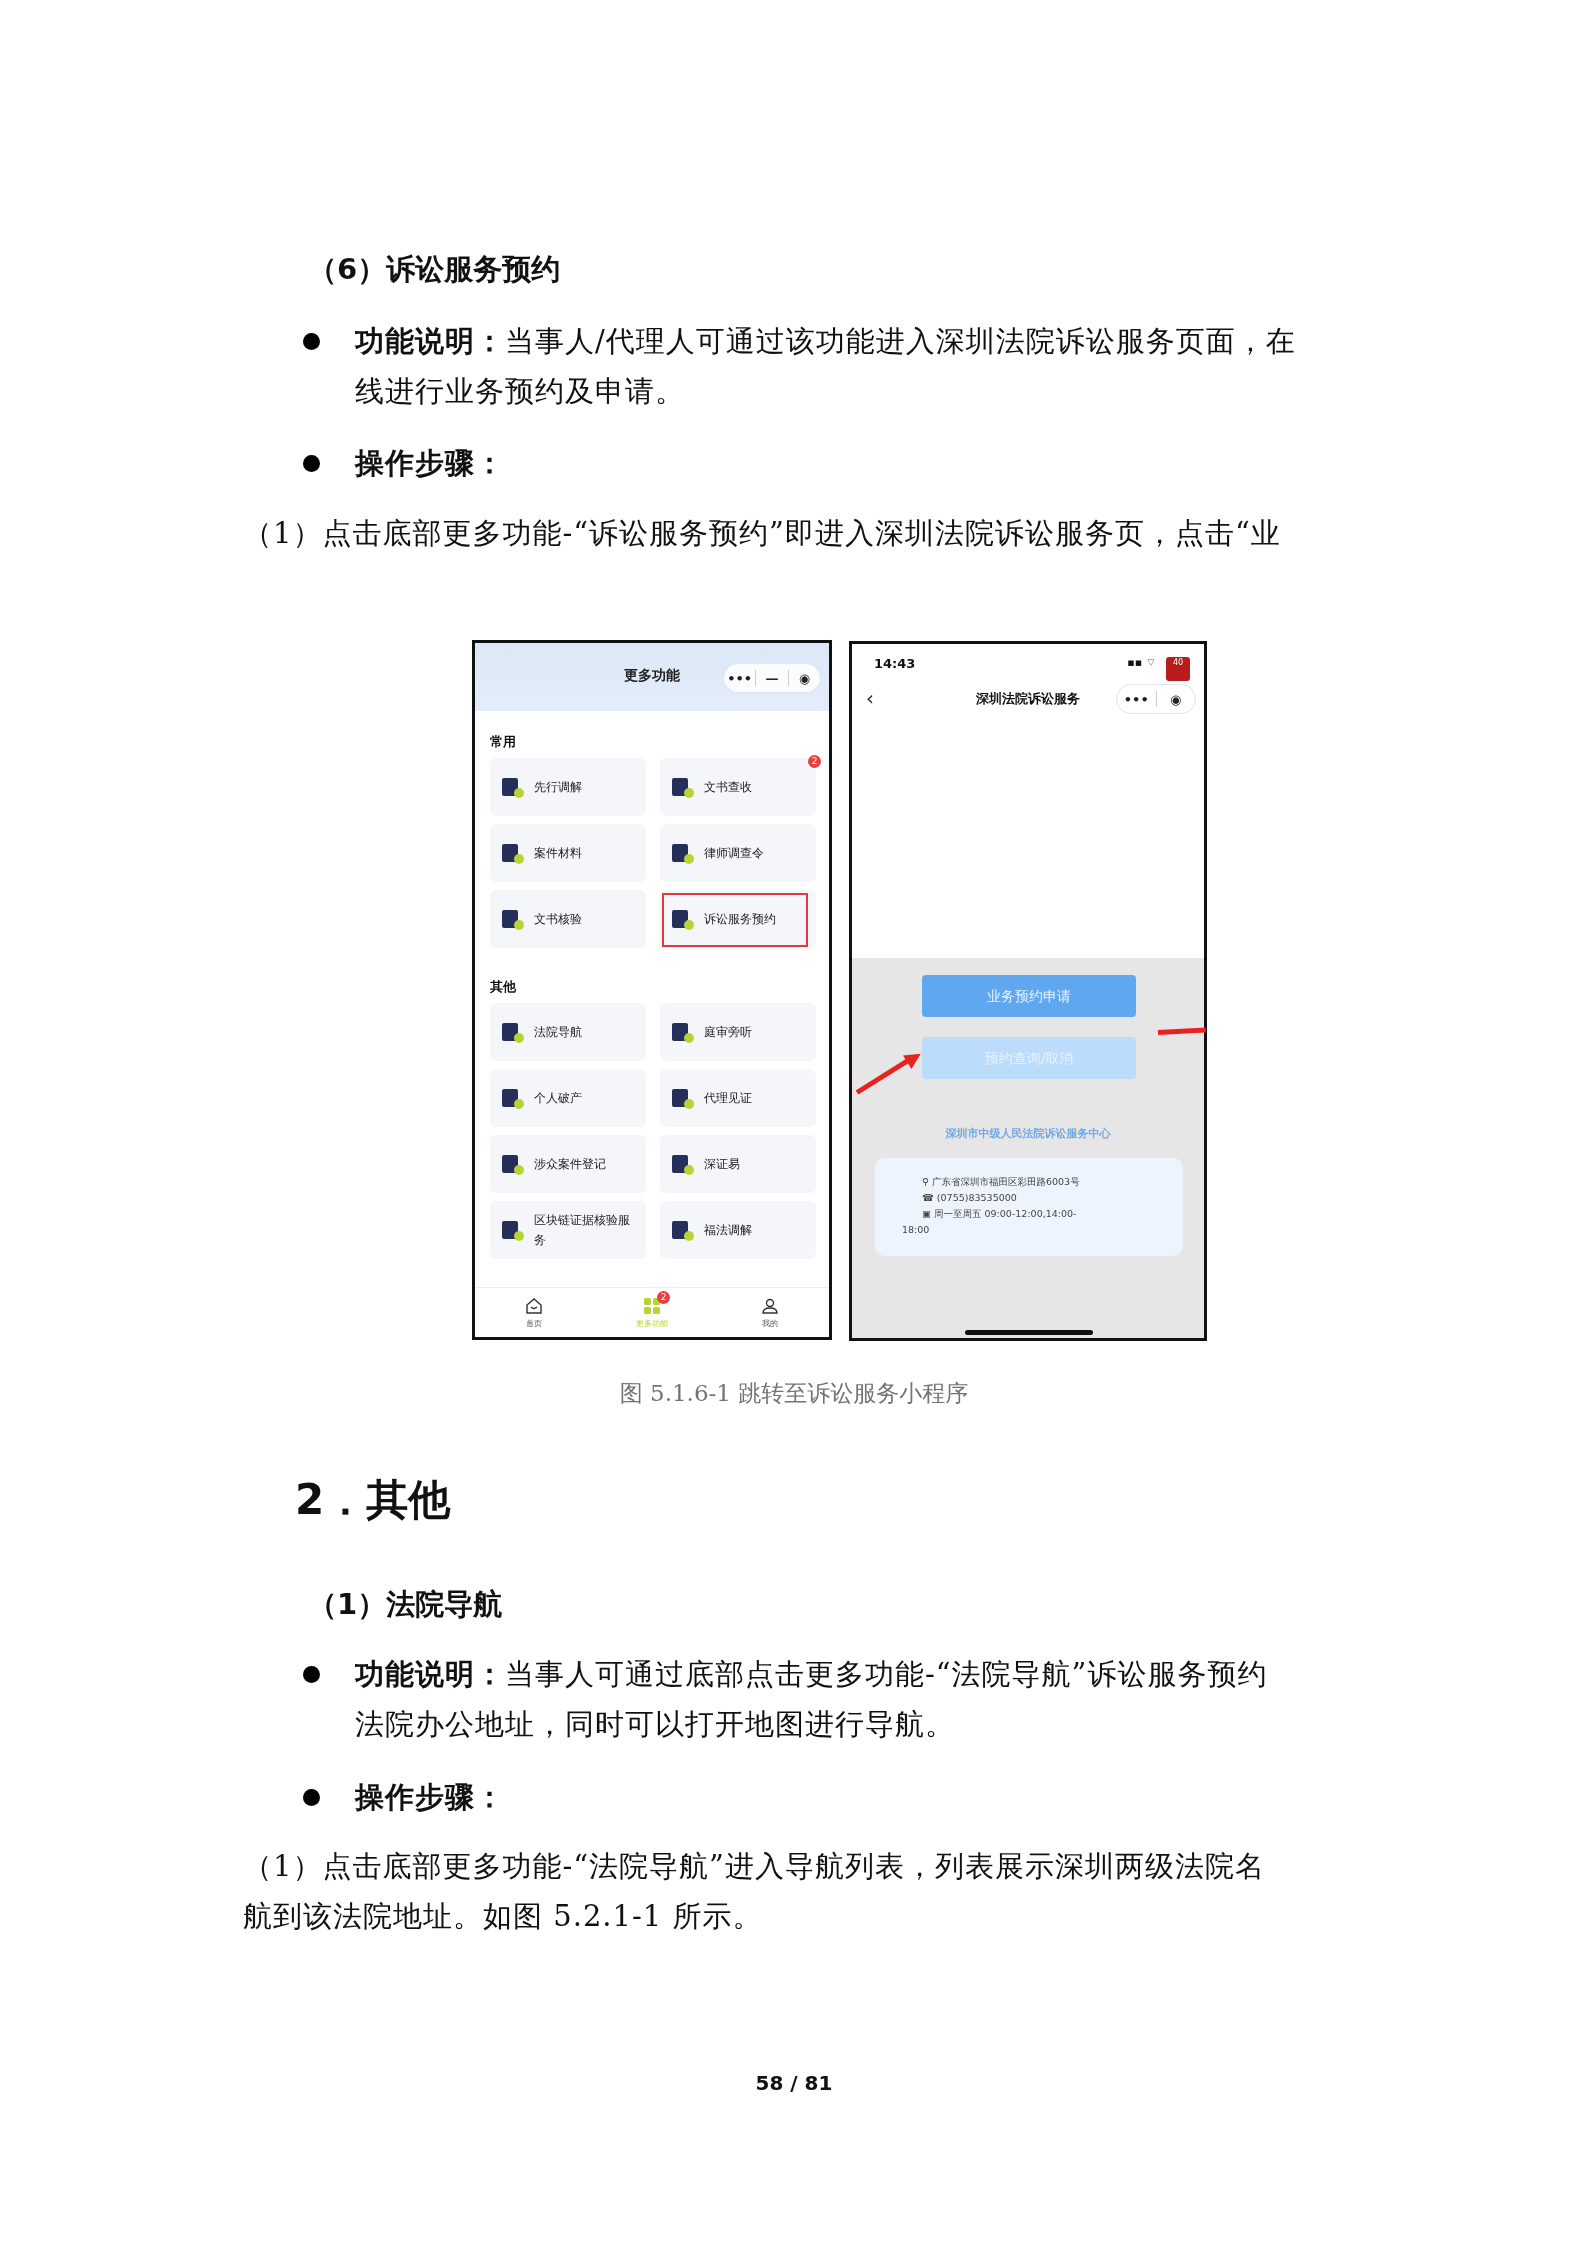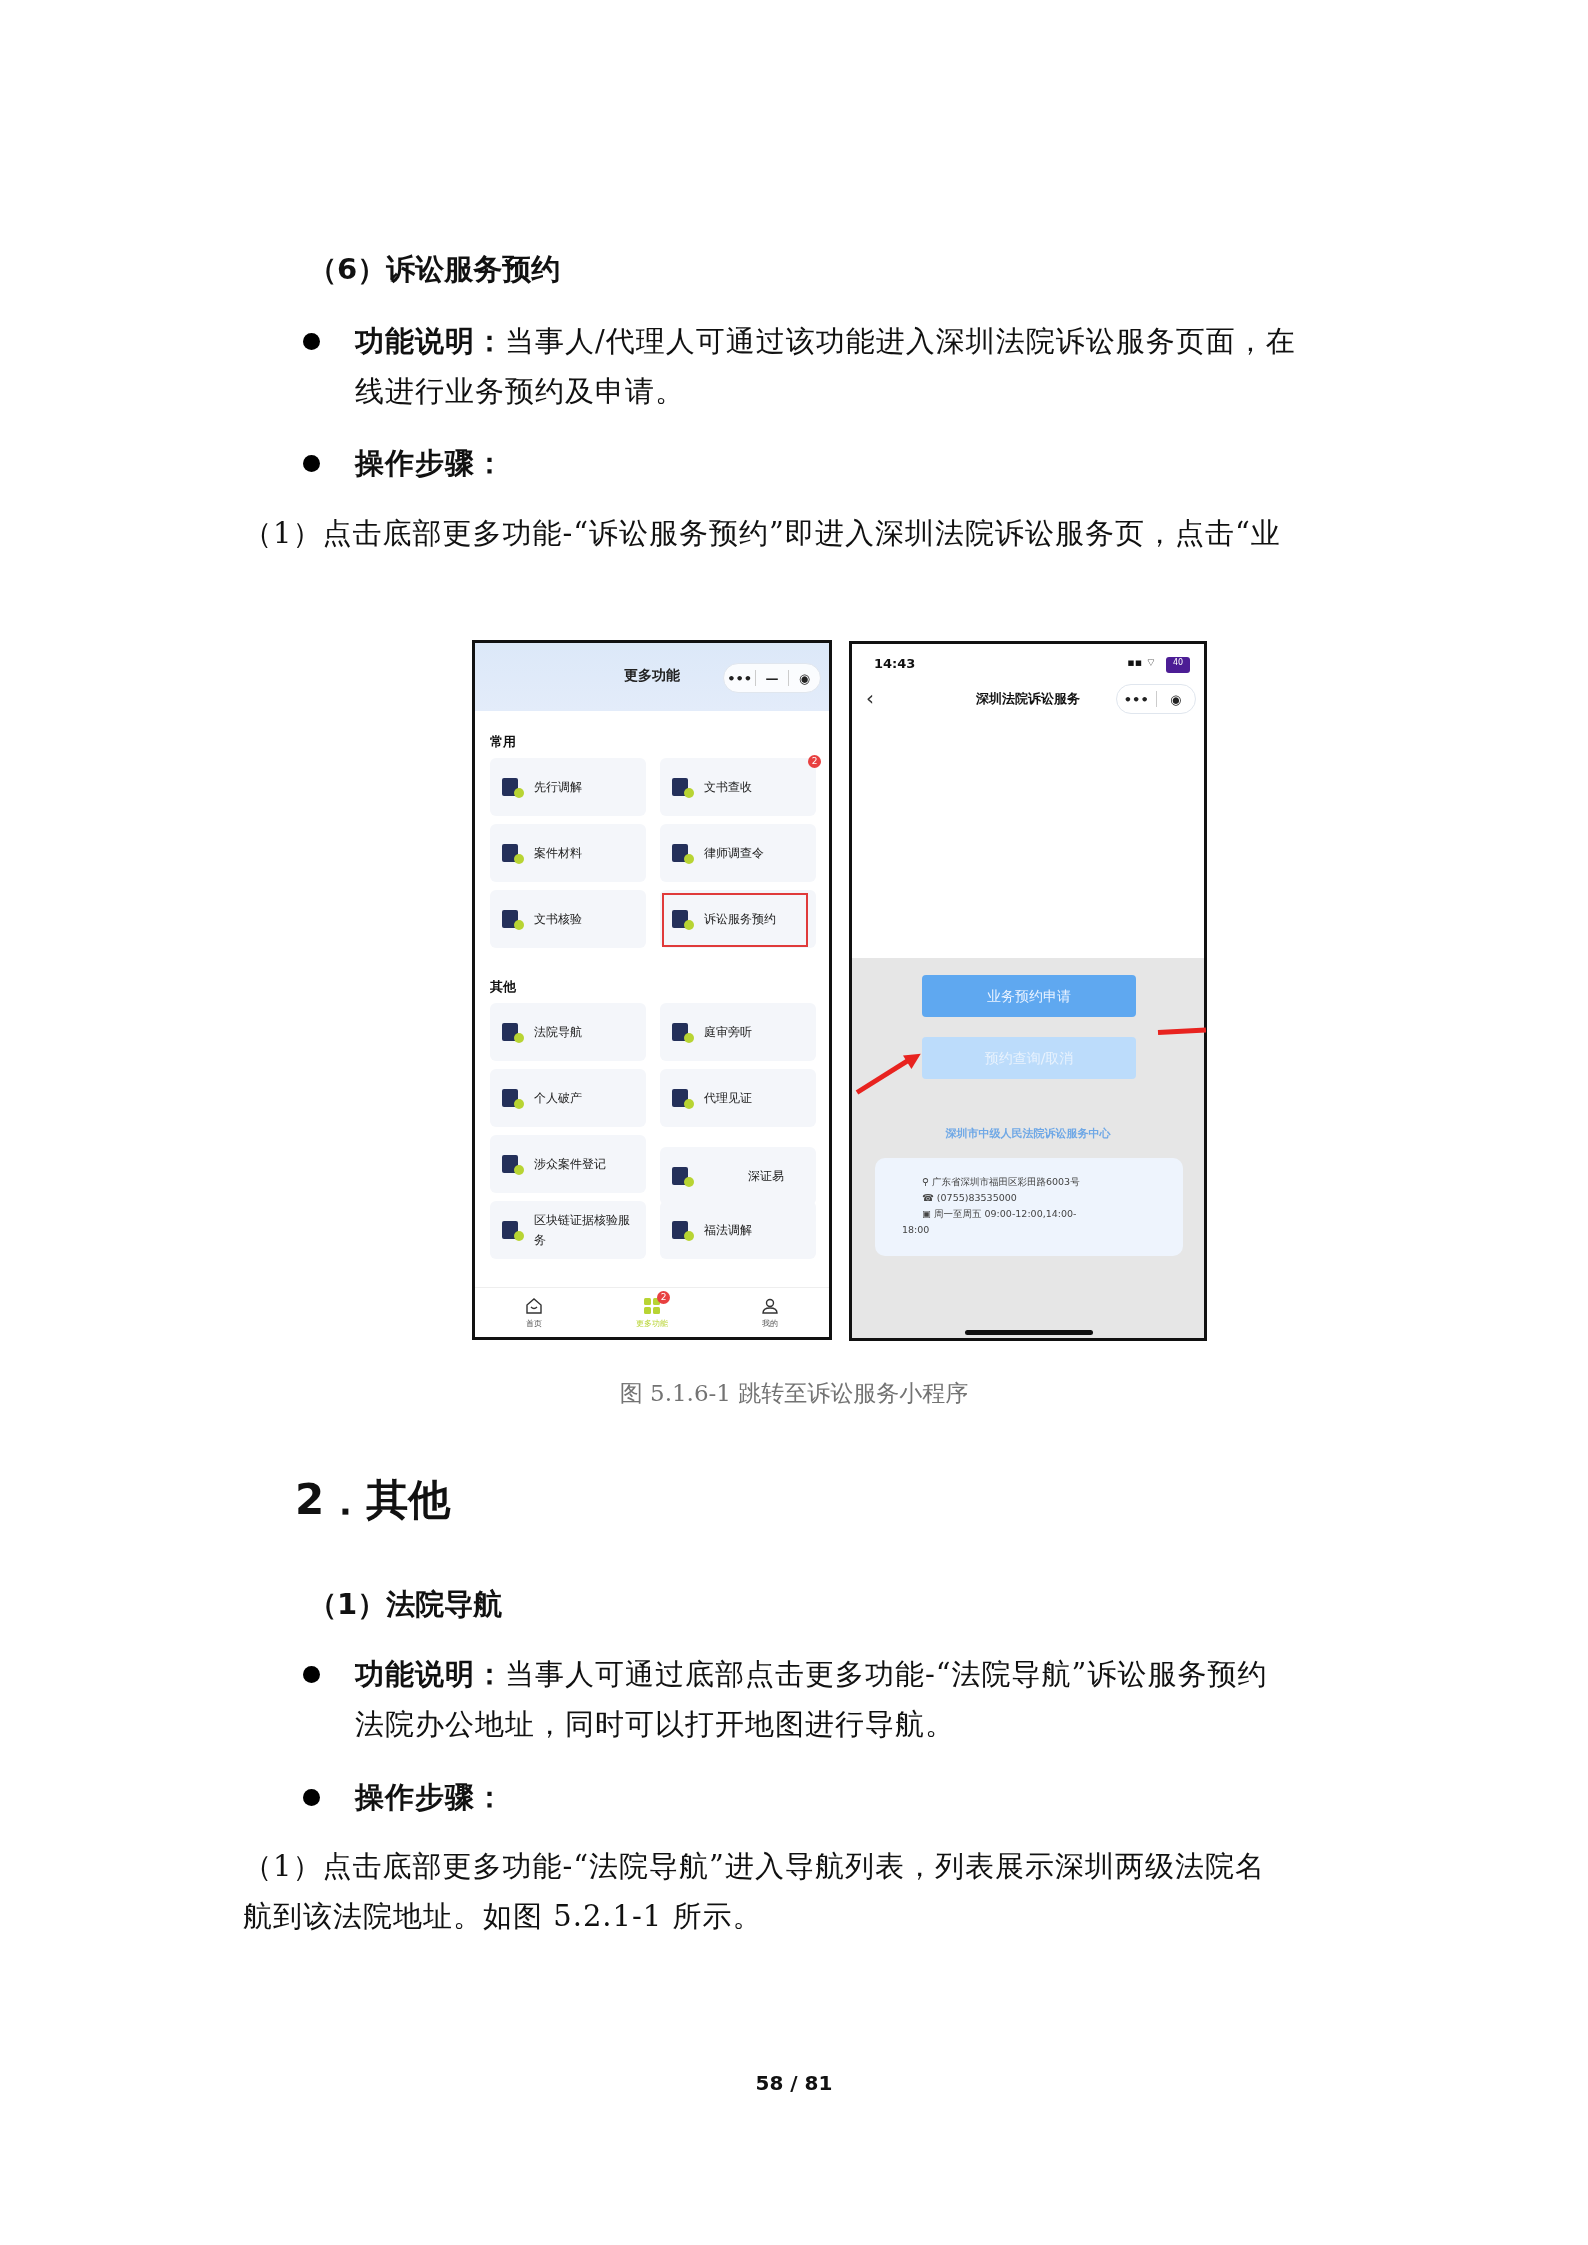--- a/index.html
+++ b/index.html
@@ -165,21 +165,21 @@
     <span class="lbl">代理见证</span>
   </div>
 
   <div class="tile" style="left:15px; top:492px;">
     <span class="ic">
         <i class="ic-body"></i>
         <i class="ic-accent"></i>
       </span>
     <span class="lbl">涉众案件登记</span>
   </div>
-  <div class="tile" style="left:185px; top:504px;gap:44px;">
+  <div class="tile" style="left:185px; top:492px;">
     <span class="ic">
         <i class="ic-body"></i>
         <i class="ic-accent"></i>
       </span>
     <span class="lbl">深证易</span>
   </div>
 
   <div class="tile" style="left:15px; top:558px;">
     <span class="ic">
         <i class="ic-body"></i>
@@ -220,21 +220,21 @@
         </svg>
       <span class="tl">我的</span>
     </div>
   </div>
 </div>
 
 <div class="phone" style="left:849px; top:641px; width:358px; height:700px;">
   <div class="p2-status">
     <span style="position:absolute; left:22px; top:12px; font-size:13px; font-weight:bold;">14:43</span>
     <span style="position:absolute; right:48px; top:12px; font-size:11px;">▪▪ ︎⌔</span>
-    <span style="position:absolute; right:14px; top:13px; width:24px; height:16px; border-radius:3px; background:#4c1d95; color:#fff; font-size:8px; text-align:center; line-height:12px;">40</span>
+    <span style="position:absolute; right:14px; top:13px; width:24px; height:24px; border-radius:3px; background:#b91c1c; color:#fff; font-size:8px; text-align:center; line-height:12px;">40</span>
   </div>
   <div class="p2-nav">
     <span style="position:absolute; left:14px; top:6px; font-size:20px; color:#333;">‹</span>
     <span style="position:absolute; left:0; right:0; top:10px; text-align:center; font-size:13px; font-weight:bold;">深圳法院诉讼服务</span>
     <div class="capsule" style="top:4px; width:80px; right:8px;">
       <span>•••</span>
       <i class="sep"></i>
       <span>◉</span>
     </div>
   </div>

